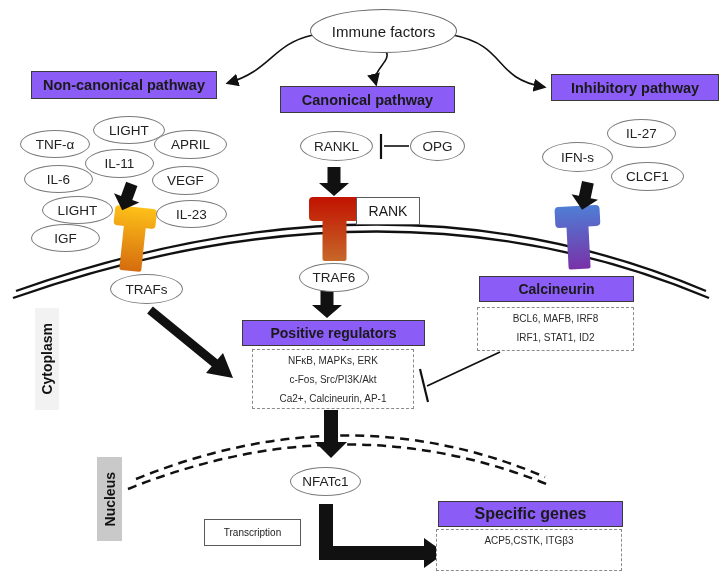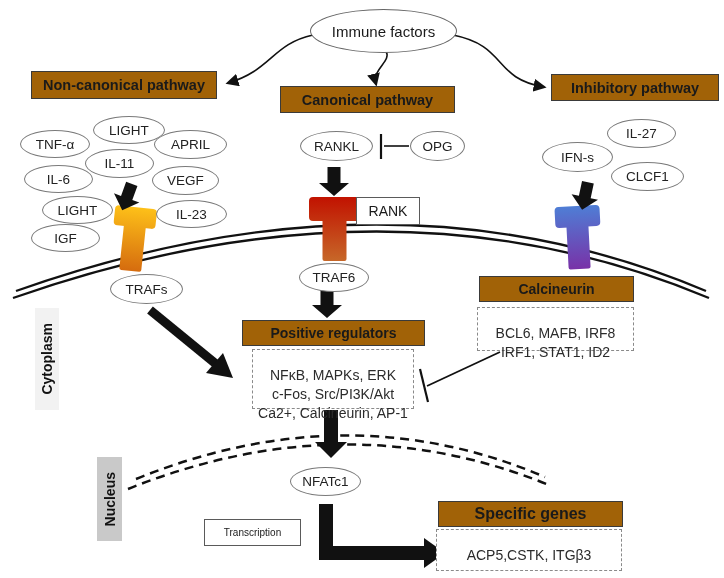--- a/index.html
+++ b/index.html
@@ -4,26 +4,26 @@
 <style>
   html,body{margin:0;padding:0;background:#fff;}
   #canvas{position:relative;width:724px;height:578px;background:#ffffff;overflow:hidden;
           font-family:"Liberation Sans", sans-serif;color:#1a1a1a;}
   #layer-svg{position:absolute;left:0;top:0;width:724px;height:578px;}
   .ell{position:absolute;border:1.4px solid #7a7a7a;border-radius:50%;background:#fff;
        display:flex;align-items:center;justify-content:center;font-size:13.5px;color:#222;
        white-space:nowrap;z-index:3;}
   .title-ell{position:absolute;border:1.4px solid #666;border-radius:50%;background:#fff;
        display:flex;align-items:center;justify-content:center;font-size:15px;font-weight:normal;z-index:3;}
-  .hbox{position:absolute;border:1.6px solid #3a3a3a;background:#a16207;display:flex;align-items:center;
+  .hbox{position:absolute;border:1.6px solid #3a3a3a;background:#8b5cf6;display:flex;align-items:center;
        justify-content:center;font-size:14.5px;font-weight:bold;z-index:3;white-space:nowrap;text-align:right;}
   .pbox{position:absolute;border:1.3px solid #5a5a5a;background:#fff;display:flex;align-items:center;
        justify-content:center;font-size:14px;z-index:3;white-space:nowrap;}
   .dbox{position:absolute;border:1.2px dashed #8a8a8a;background:#fff;text-align:center;
-       font-size:14px;line-height:19px;color:#2b2b2b;z-index:3;padding-top:16px;box-sizing:border-box;
+       font-size:10px;line-height:19px;color:#2b2b2b;z-index:3;padding-top:1px;box-sizing:border-box;
        white-space:nowrap;}
   .vlabel{position:absolute;display:flex;align-items:center;justify-content:center;z-index:3;}
   .vlabel span{writing-mode:vertical-rl;transform:rotate(180deg);font-weight:bold;font-size:14px;color:#111;}
 </style>
 </head>
 <body>
 
 <div id="canvas">
 
   <svg id="layer-svg" viewBox="0 0 724 578" xmlns="http://www.w3.org/2000/svg">

